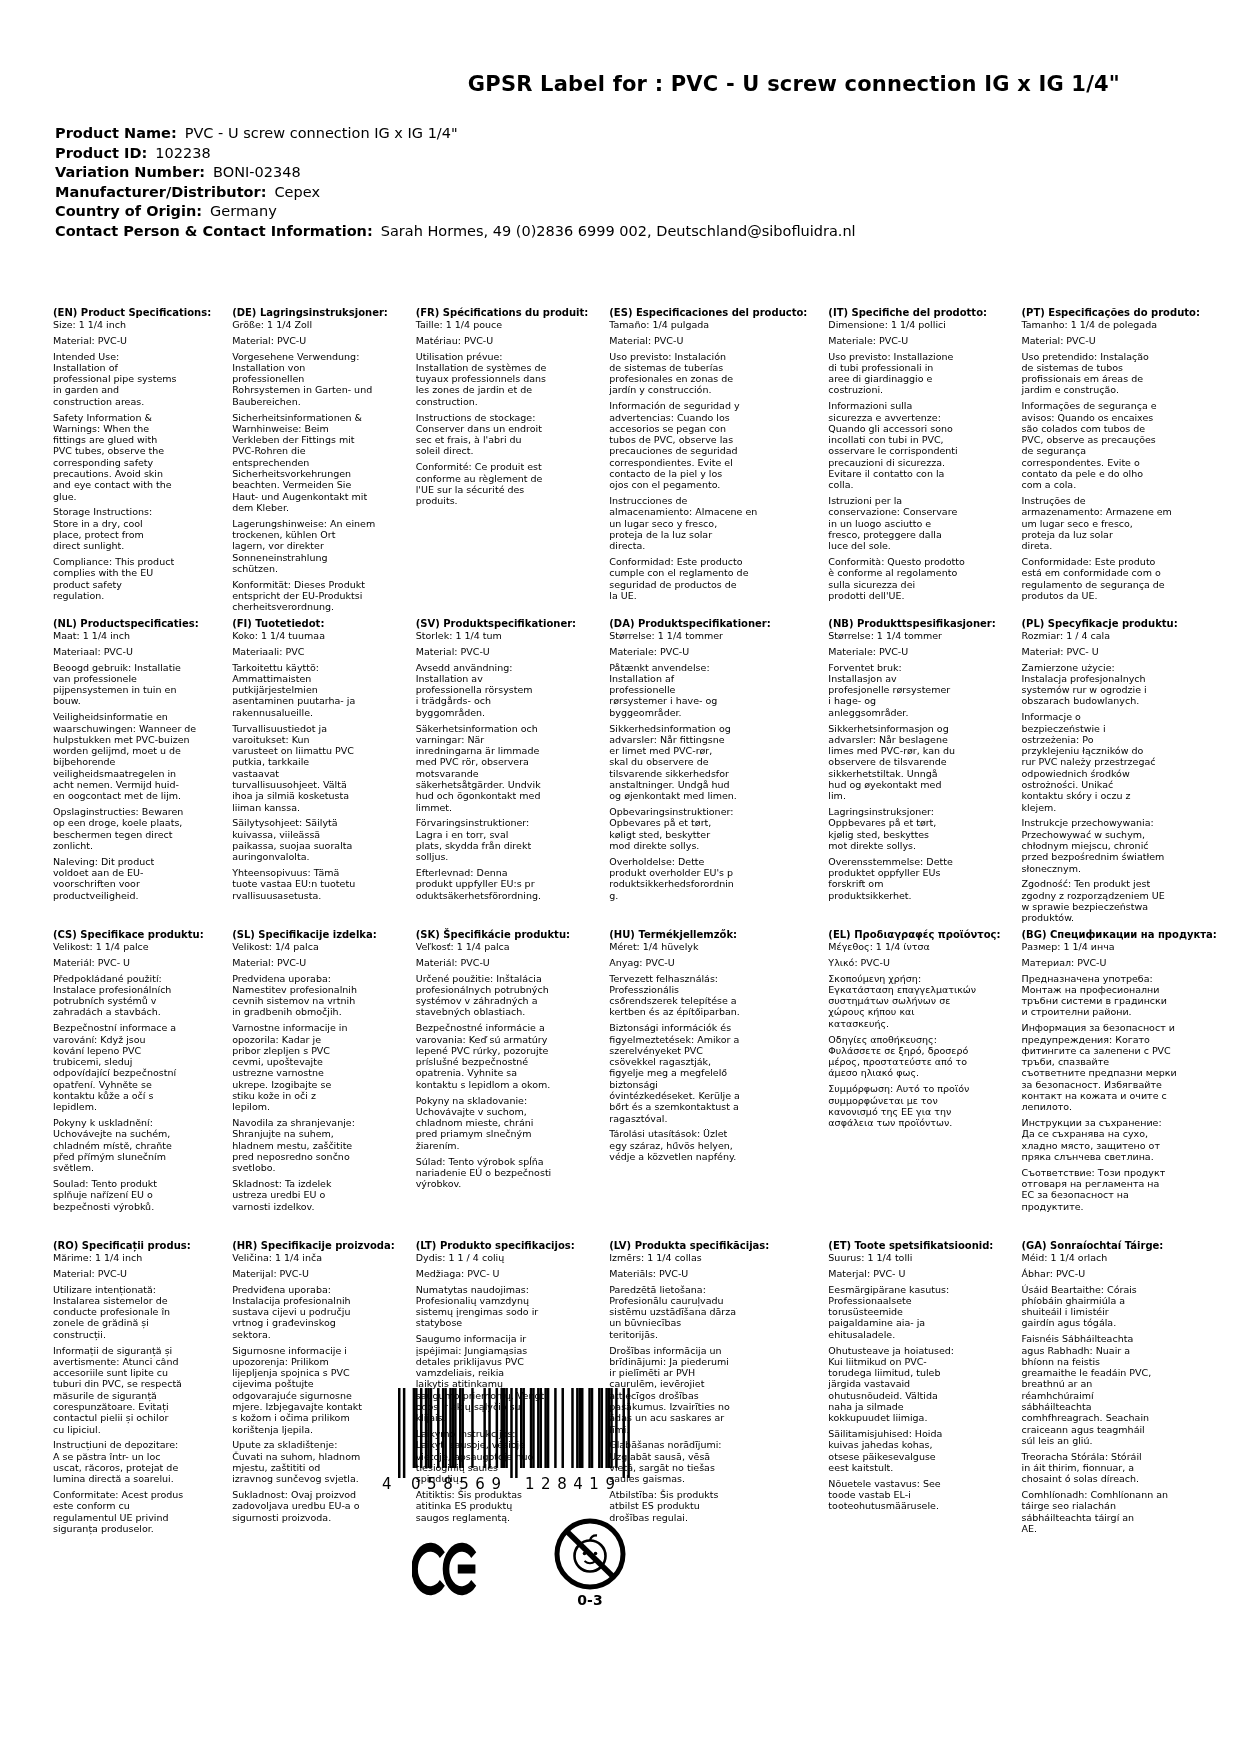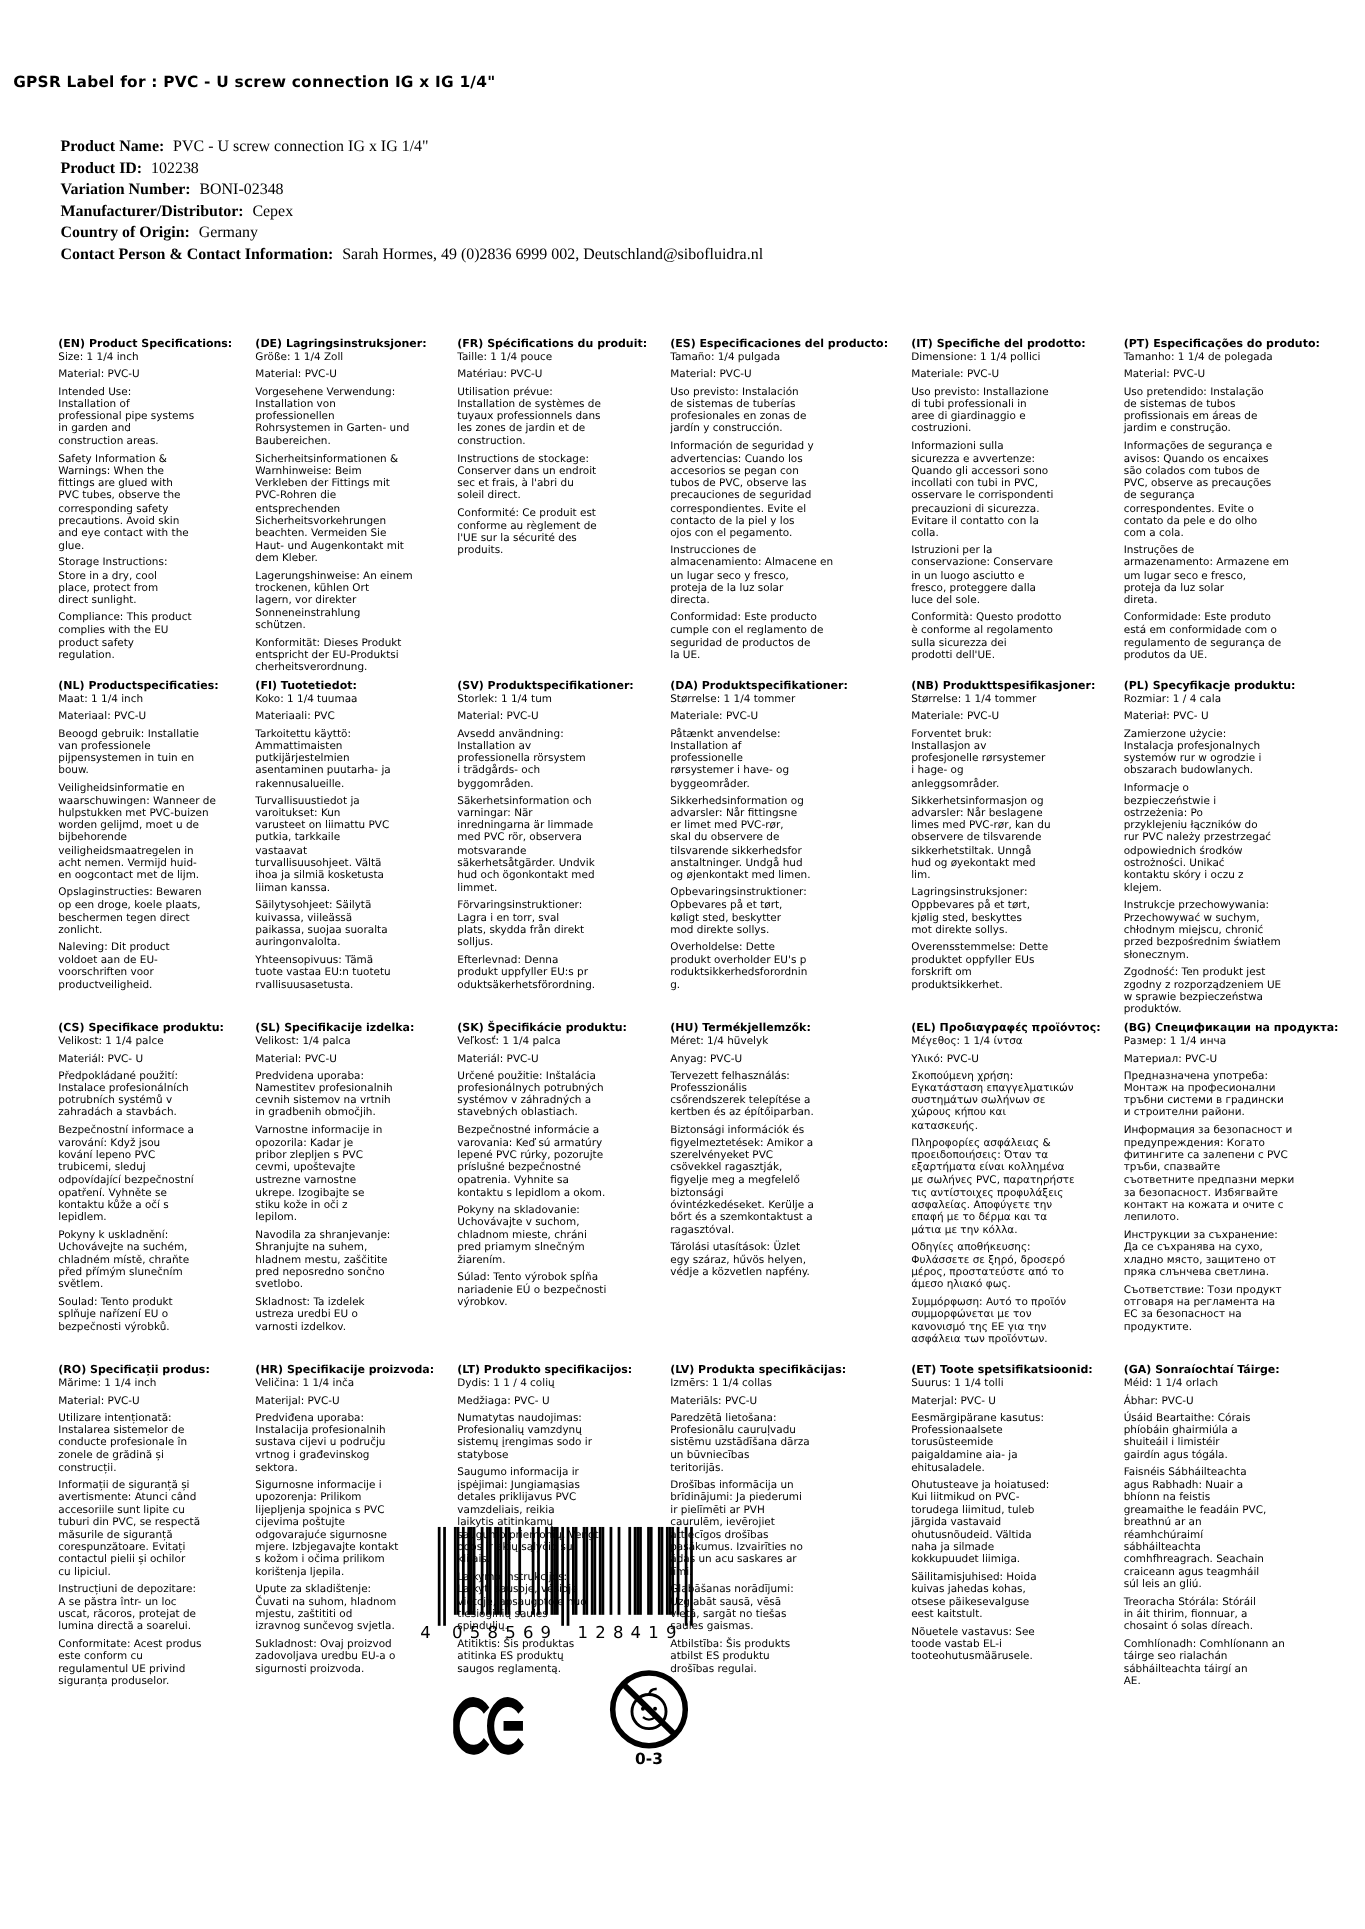--- a/index.html
+++ b/index.html
@@ -7,28 +7,27 @@
     position:relative;
     width:1241px;height:1754px;
     margin:0 auto;
     background:#ffffff;
     color:#000;
     font-family:"DejaVu Sans","Liberation Sans",sans-serif;
     overflow:hidden;
   }
   .title{
     position:absolute;top:58px;left:0;width:1120px;
-    text-align:left;
-    font-size:14px;font-weight:bold;
+    text-align:right;
+    font-size:21px;font-weight:bold;
     letter-spacing:0.2px;
-    margin-left:12px;
   }
   .product-info{
     position:absolute;left:55px;top:124px;width:1100px;
-    font-size:14.5px;line-height:19.6px;font-family:Liberation Serif, serif;
+    font-size:14.5px;line-height:19.6px;
   }
   .info-row .info-label{font-weight:bold;margin-right:8px;}
   .spec-grid{
     position:absolute;left:53px;top:307px;width:1140px;
     display:grid;
     grid-template-columns:repeat(6,1fr);
     column-gap:21px;
     grid-auto-rows:311px;
   }
   .spec-block{overflow:visible;}
@@ -496,28 +495,20 @@
 
   <section class="spec-block">
     <h3>(EL) Προδιαγραφές προϊόντος:</h3>
   <p class="spec-par">Μέγεθος: 1 1/4 ίντσα</p>
         <p class="spec-par">Υλικό: PVC-U</p>
         <p class="spec-par">Σκοπούμενη χρήση:
 Εγκατάσταση επαγγελματικών
 συστημάτων σωλήνων σε
 χώρους κήπου και
 κατασκευής.</p>
-        <p class="spec-par">Πληροφορίες ασφάλειας &amp;
-προειδοποιήσεις: Όταν τα
-εξαρτήματα είναι κολλημένα
-με σωλήνες PVC, παρατηρήστε
-τις αντίστοιχες προφυλάξεις
-ασφαλείας. Αποφύγετε την
-επαφή με το δέρμα και τα
-μάτια με την κόλλα.</p>
         <p class="spec-par">Οδηγίες αποθήκευσης:
 Φυλάσσετε σε ξηρό, δροσερό
 μέρος, προστατεύστε από το
 άμεσο ηλιακό φως.</p>
         <p class="spec-par">Συμμόρφωση: Αυτό το προϊόν
 συμμορφώνεται με τον
 κανονισμό της ΕΕ για την
 ασφάλεια των προϊόντων.</p>
       </section>
 

